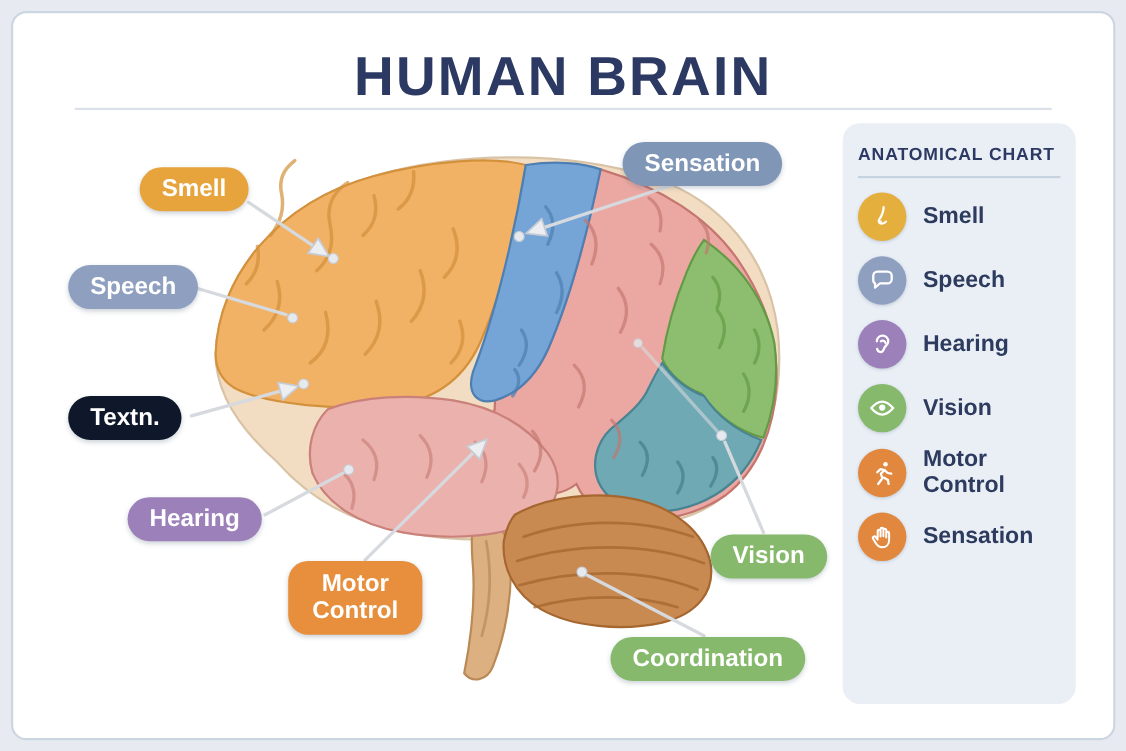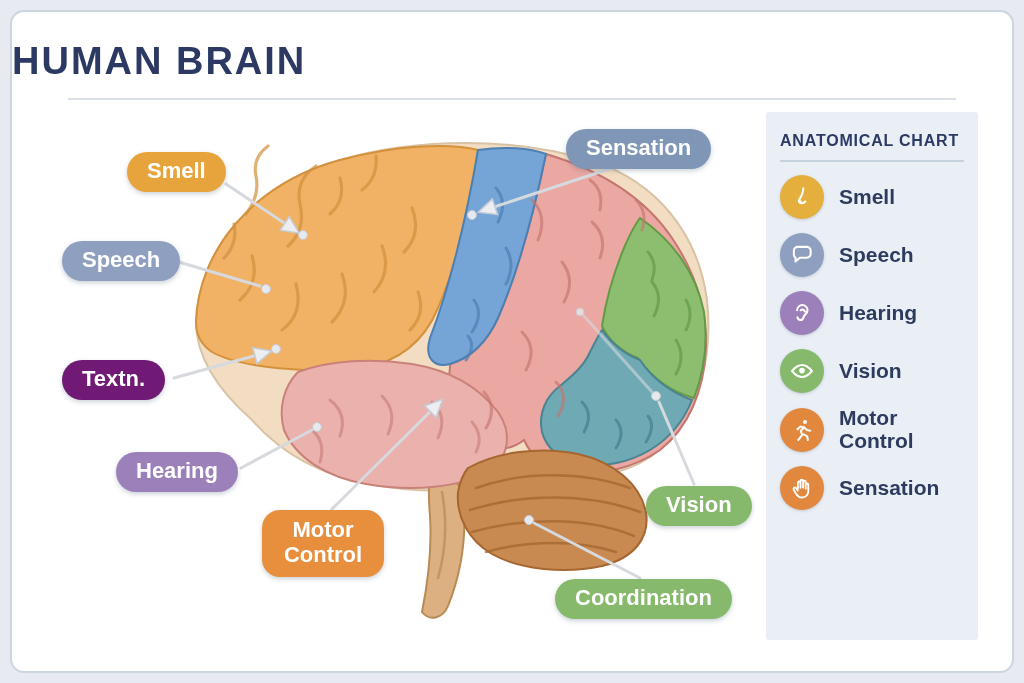--- a/index.html
+++ b/index.html
@@ -10,21 +10,21 @@
     font-family:"Liberation Sans", sans-serif;
   }
   .card {
     position:absolute; inset:10px;
     background:#ffffff;
     border:2px solid #ccd6e1;
     border-radius:14px;
   }
   .title {
     position:absolute; top:28px; left:0; width:100%;
-    text-align:left; font-size:38px; font-weight:bold;
+    text-align:center; font-size:50px; font-weight:bold;
     color:#2c3a63; letter-spacing:2px;
   }
   .divider {
     position:absolute; top:86px; left:56px; right:56px;
     height:2px; background:#dbe1e9;
   }
   .overlay {
     position:absolute; left:0; top:0; width:1024px; height:683px;
     pointer-events:none; z-index:2;
   }
@@ -34,21 +34,21 @@
     padding:6px 20px 8px; border-radius:24px;
     box-shadow:0 2px 5px rgba(70,90,110,.28);
     white-space:nowrap;
   }
   .pill.wrap {
     white-space:normal; width:122px; text-align:center;
     line-height:1.12; border-radius:18px; padding:8px 10px 10px;
   }
   .legend {
     position:absolute; left:766px; top:112px; width:212px; height:528px;
-    background:#eaeff6; border-radius:3px;
+    background:#eaeff6; border-radius:16px;
     padding:20px 10px 10px 14px; z-index:6;
   }
   .legend-heading {
     font-size:16px; font-weight:bold; color:#2c3a63; letter-spacing:.8px;
   }
   .legend-rule { height:2px; background:#c7d2df; margin:10px 4px 6px 0; }
   .legend-item { display:flex; align-items:center; gap:15px; padding:7px 0; }
   .legend-icon {
     width:44px; height:44px; min-width:44px; border-radius:50%;
     display:flex; align-items:center; justify-content:center;
@@ -180,21 +180,21 @@
     </g>
     <g>
       <path d="M640 578 L534 523"></path>
       <circle cx="529" cy="520" r="4.5" fill="#e6e9ee" stroke="#c6ccd4" stroke-width="1"></circle>
     </g>
   </g>
 </svg>
 
 <div class="pill" style="left: 127px; top: 152px; background: rgb(231, 164, 60);">Smell</div>
 <div class="pill" style="left: 62px; top: 241px; background: rgb(143, 159, 192);">Speech</div>
-<div class="pill" style="left: 62px; top: 360px; background: #701a75;">Textn.</div>
+<div class="pill" style="left: 62px; top: 360px; background: #0f172a;">Textn.</div>
 <div class="pill" style="left: 116px; top: 452px; background: rgb(156, 128, 186);">Hearing</div>
 <div class="pill wrap" style="left: 262px; top: 510px; background: rgb(231, 143, 61);">Motor Control</div>
 <div class="pill" style="left: 566px; top: 129px; background: rgb(127, 150, 182);">Sensation</div>
 <div class="pill" style="left: 646px; top: 486px; background: rgb(134, 185, 107);">Vision</div>
 <div class="pill" style="left: 555px; top: 579px; background: rgb(134, 185, 107); text-align: right;">Coordination</div>
 
 <aside class="legend">
   <div class="legend-heading">ANATOMICAL CHART</div>
   <div class="legend-rule"></div>
 

